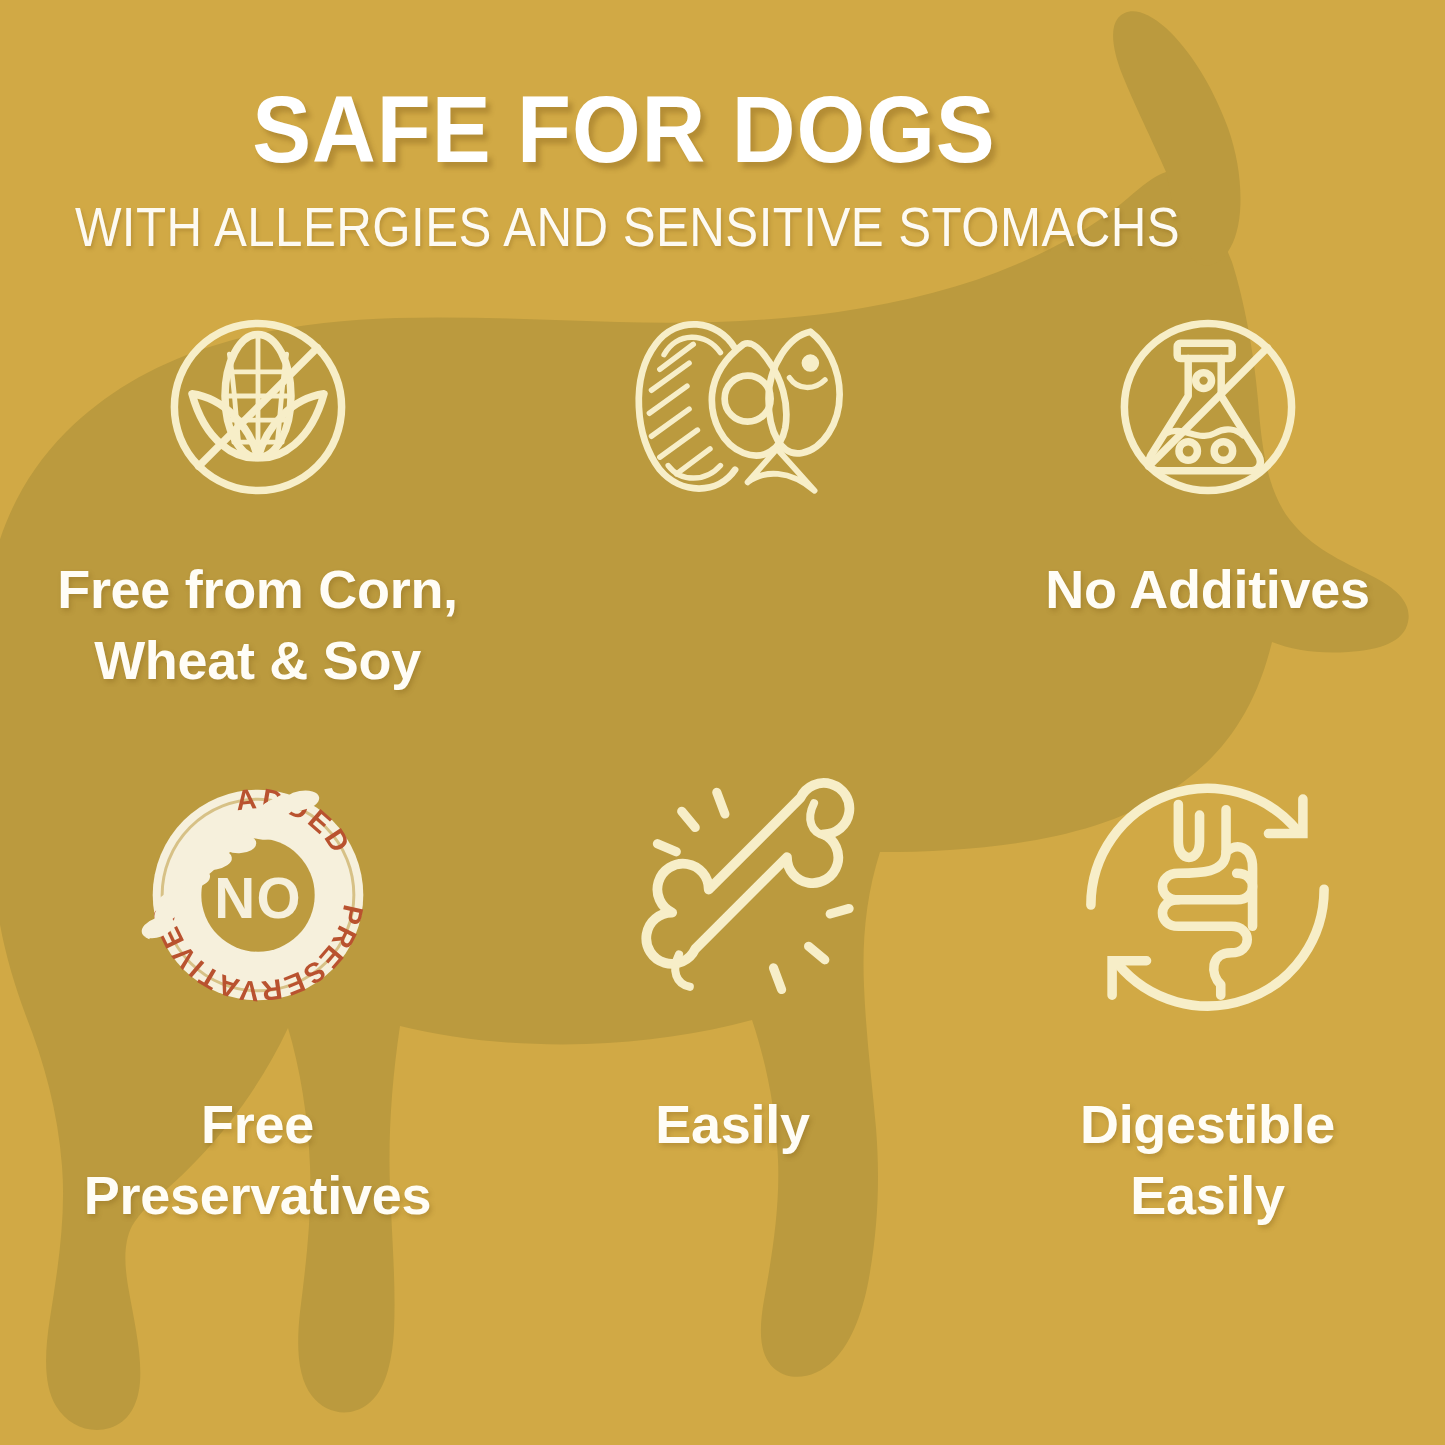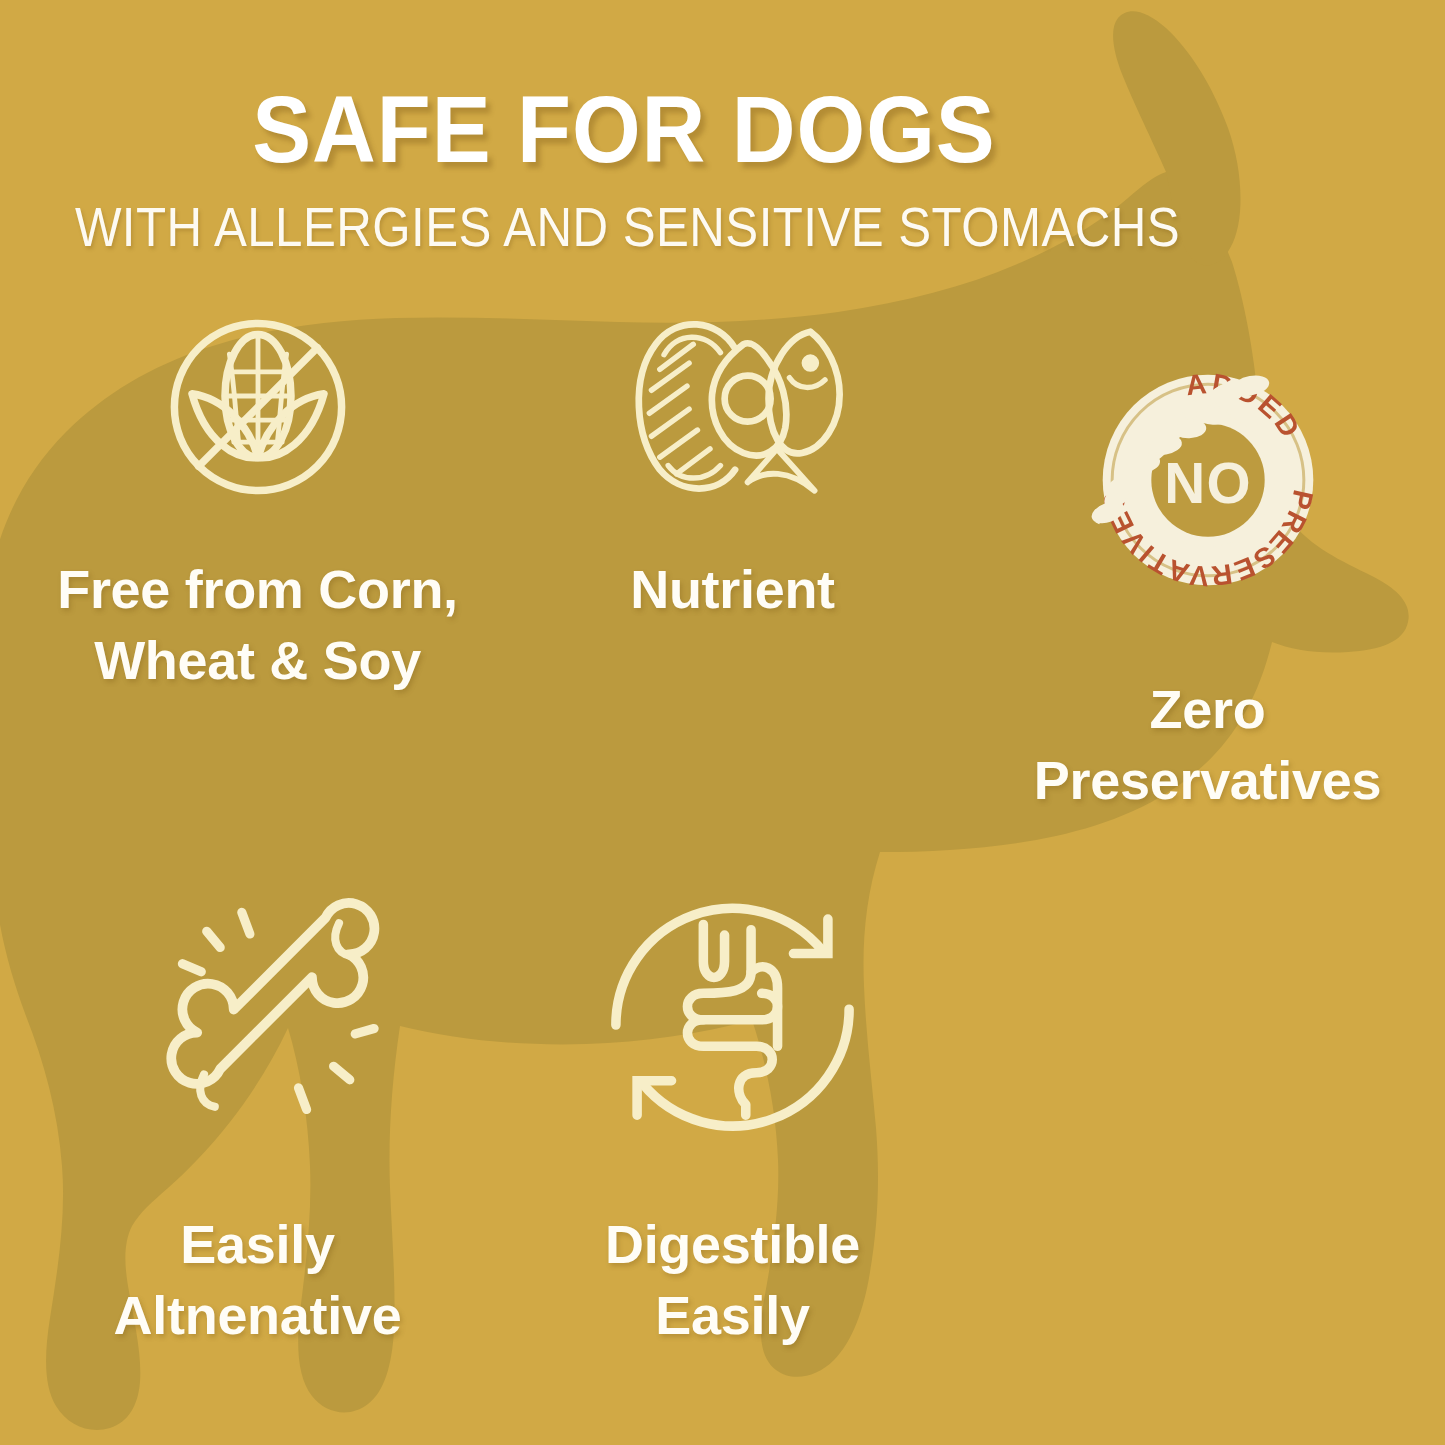--- a/index.html
+++ b/index.html
@@ -172,24 +172,40 @@
         <path d="M49 78 C42 86 30 86 24 78" stroke-width="2.6"></path>
         <path d="M60 20 C52 26 46 34 45 44 C44 56 50 68 60 72 C70 76 78 70 80 60 C82 48 78 36 72 28 C68 22 64 18 60 20 Z"></path>
         <circle cx="62" cy="46" r="11"></circle>
         <path d="M92 14 C100 20 106 32 106 44 C106 58 98 70 88 72 C78 74 72 62 72 46 C72 30 82 16 92 14 Z"></path>
         <circle cx="92" cy="29" r="2.6" fill="#f7eec8"></circle>
         <path d="M82 36 C86 42 94 42 99 37" stroke-width="2.6"></path>
         <path d="M76 70 L62 86 M76 70 L94 90 M62 86 C70 80 82 80 94 90" stroke-width="2.8"></path>
       </svg>
     </div>
     <div class="caption">
-      <div>Nutrient</div>
-    </div>
-  </div>
-
+    </div>
+  </div>
+
+  <div class="cell">
+    <div class="iconwrap">
+      <svg width="220" height="220" viewBox="0 0 100 100" xmlns="http://www.w3.org/2000/svg" fill="none" stroke="#f7eec8" stroke-width="3.4" stroke-linecap="round" stroke-linejoin="round">
+        <circle cx="50" cy="50" r="38"></circle>
+        <line x1="23" y1="77" x2="77" y2="23"></line>
+        <rect x="36" y="21" width="25" height="7" rx="1.5"></rect>
+        <path d="M41 28 L41 45 L24 72 C22 76 24 79 28 79 L69 79 C73 79 75 76 73 72 L56 45 L56 28"></path>
+        <path d="M31 62 C38 58 46 66 53 62 C58 59 63 60 66 63" stroke-width="2.8"></path>
+        <circle cx="48" cy="38" r="3.6"></circle>
+        <circle cx="41" cy="70" r="4.2"></circle>
+        <circle cx="57" cy="70" r="4.2"></circle>
+      </svg>
+    </div>
+    <div class="caption">
+      <div>No Additives</div>
+    </div>
+  </div>
 
   <div class="cell row2">
     <div class="iconwrap">
       <svg width="270" height="270" viewBox="0 0 100 100" xmlns="http://www.w3.org/2000/svg">
         <defs>
           <path id="arcTop" d="M50 50 m-32 0 a32 32 0 1 1 64 0" fill="none"></path>
           <path id="arcBot" d="M50 50 m32 0 a32 32 0 1 1 -64 0" fill="none"></path>
         </defs>
         <circle cx="50" cy="50" r="39" fill="#f6f0dc"></circle>
         <circle cx="50" cy="50" r="35.5" fill="none" stroke="#bd9b3f" stroke-width="1.1" opacity="0.55"></circle>
@@ -216,21 +232,21 @@
             <ellipse cx="48" cy="23" rx="7" ry="3.5" transform="rotate(-30 48 23)"></ellipse>
             <ellipse cx="43" cy="31" rx="6" ry="3.2" transform="rotate(-2 43 31)"></ellipse>
             <ellipse cx="57" cy="18" rx="6.8" ry="3.4" transform="rotate(-20 57 18)"></ellipse>
             <ellipse cx="52" cy="26" rx="6" ry="3.2" transform="rotate(4 52 26)"></ellipse>
             <ellipse cx="66" cy="15" rx="6.4" ry="3.2" transform="rotate(-10 66 15)"></ellipse>
           </g>
         </g>
       </svg>
     </div>
     <div class="caption">
-      <div>Zero</div>
+      <div>Free</div>
       <div>Preservatives</div>
     </div>
   </div>
 
   <div class="cell row2">
     <div class="iconwrap">
       <svg width="270" height="270" viewBox="0 0 100 100" xmlns="http://www.w3.org/2000/svg" fill="none" stroke="#f7eec8" stroke-width="3.6" stroke-linecap="round" stroke-linejoin="round">
         <path d="M73 12 a9.5 9.5 0 1 1 8.5 13.5 a9.5 9.5 0 1 1 -13.5 8.5
                  L34 68
                  a9.5 9.5 0 1 1 -8.5 -13.5 a9.5 9.5 0 1 1 13.5 -8.5 Z" transform="translate(2,2)"></path>
@@ -241,21 +257,20 @@
           <line x1="31" y1="19" x2="36" y2="25"></line>
           <line x1="22" y1="31" x2="29" y2="34"></line>
           <line x1="86" y1="57" x2="93" y2="55"></line>
           <line x1="78" y1="69" x2="84" y2="74"></line>
           <line x1="65" y1="77" x2="68" y2="85"></line>
         </g>
       </svg>
     </div>
     <div class="caption">
       <div>Easily</div>
-      <div>Altnenative</div>
     </div>
   </div>
 
   <div class="cell row2">
     <div class="iconwrap">
       <svg width="265" height="265" viewBox="0 0 100 100" xmlns="http://www.w3.org/2000/svg" fill="none" stroke="#f7eec8" stroke-width="3.6" stroke-linecap="round" stroke-linejoin="round">
         <path d="M6 54 A44 44 0 0 1 84 26"></path>
         <path d="M86 14 L86 27 L73 27" stroke-linejoin="miter"></path>
         <path d="M94 48 A44 44 0 0 1 16 76"></path>
         <path d="M14 88 L14 75 L27 75" stroke-linejoin="miter"></path>

